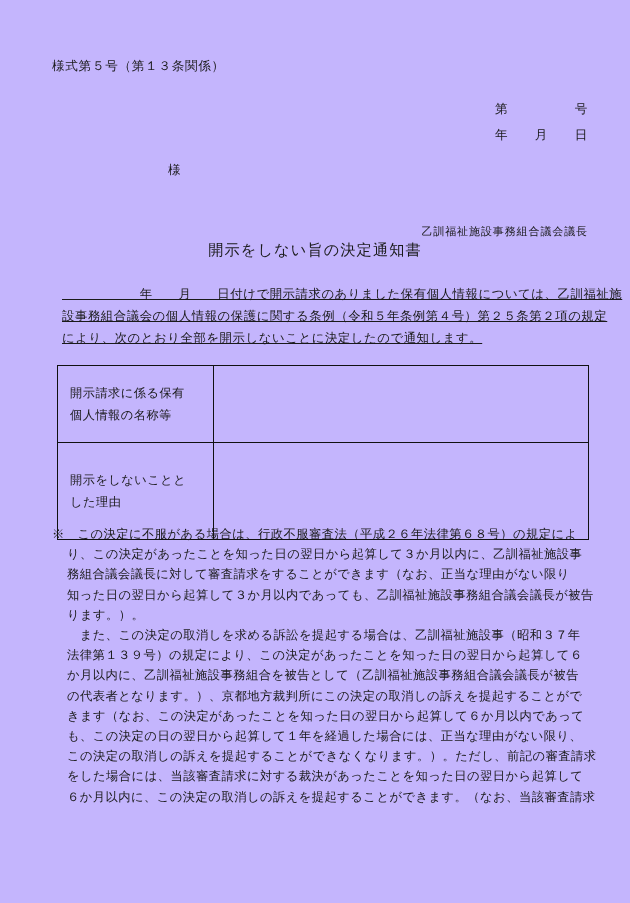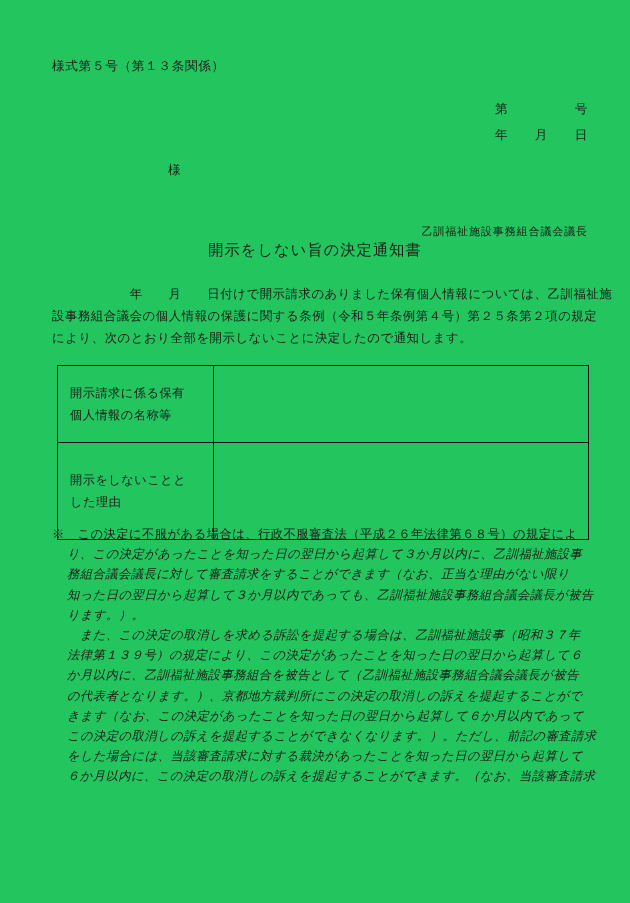--- a/index.html
+++ b/index.html
@@ -4,21 +4,21 @@
 <style>
   html, body {
     margin: 0;
     padding: 0;
     background: #ffffff;
   }
   .page {
     position: relative;
     width: 630px;
     height: 903px;
-    background: #22c55e;
+    background: #c4b5fd;
     color: #1a1a1a;
     font-family: "Liberation Serif", "DejaVu Serif", serif;
     overflow: hidden;
     box-sizing: border-box;
   }
 
   
   .form-no {
     position: absolute;
     left: 52px;
@@ -71,23 +71,24 @@
     top: 240px;
     text-align: center;
     font-size: 15.2px;
     letter-spacing: 1.1px;
     white-space: pre;
   }
 
   
   .body-block {
     position: absolute;
-    left: 52px;
+    left: 62px;
     top: 283px;
     width: 528px;
+    text-decoration: underline;
   }
   .body-block .ln {
     font-size: 12.4px;
     letter-spacing: 0.55px;
     line-height: 22px;
     white-space: pre;
   }
 
   
   .tbl {
@@ -127,21 +128,20 @@
     width: 530px;
   }
   .note .nl {
     font-size: 12.3px;
     letter-spacing: 0.45px;
     line-height: 20.2px;
     white-space: pre;
   }
   .note .nl.ind {
     padding-left: 15px;
-    font-style: italic;
   }
 </style>
 </head>
 <body>
 
 <div class="page">
 
   <div class="form-no">様式第５号（第１３条関係）</div>
 
   <div class="docmeta">
@@ -184,18 +184,19 @@
     <div class="nl">※　この決定に不服がある場合は、行政不服審査法（平成２６年法律第６８号）の規定によ</div>
     <div class="nl ind">り、この決定があったことを知った日の翌日から起算して３か月以内に、乙訓福祉施設事</div>
     <div class="nl ind">務組合議会議長に対して審査請求をすることができます（なお、正当な理由がない限り</div>
     <div class="nl ind">知った日の翌日から起算して３か月以内であっても、乙訓福祉施設事務組合議会議長が被告</div>
     <div class="nl ind">ります。）。</div>
     <div class="nl ind">　また、この決定の取消しを求める訴訟を提起する場合は、乙訓福祉施設事（昭和３７年</div>
     <div class="nl ind">法律第１３９号）の規定により、この決定があったことを知った日の翌日から起算して６</div>
     <div class="nl ind">か月以内に、乙訓福祉施設事務組合を被告として（乙訓福祉施設事務組合議会議長が被告</div>
     <div class="nl ind">の代表者となります。）、京都地方裁判所にこの決定の取消しの訴えを提起することがで</div>
     <div class="nl ind">きます（なお、この決定があったことを知った日の翌日から起算して６か月以内であって</div>
+    <div class="nl ind">も、この決定の日の翌日から起算して１年を経過した場合には、正当な理由がない限り、</div>
     <div class="nl ind">この決定の取消しの訴えを提起することができなくなります。）。ただし、前記の審査請求</div>
     <div class="nl ind">をした場合には、当該審査請求に対する裁決があったことを知った日の翌日から起算して</div>
     <div class="nl ind">６か月以内に、この決定の取消しの訴えを提起することができます。（なお、当該審査請求</div>
   </div>
 
 </div>
 
 </body></html>

